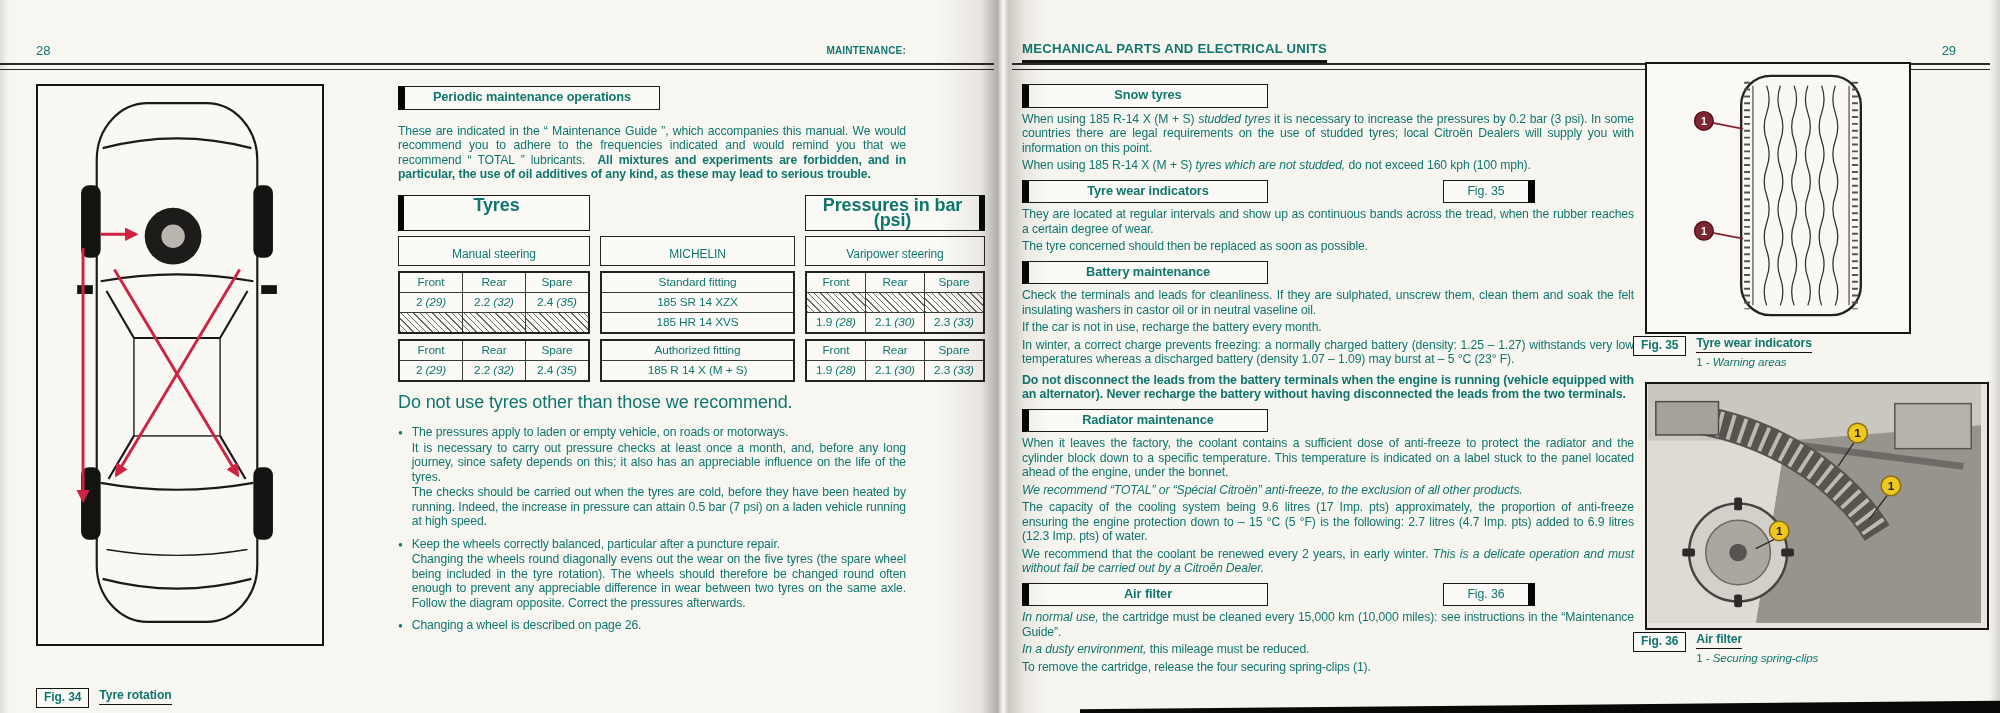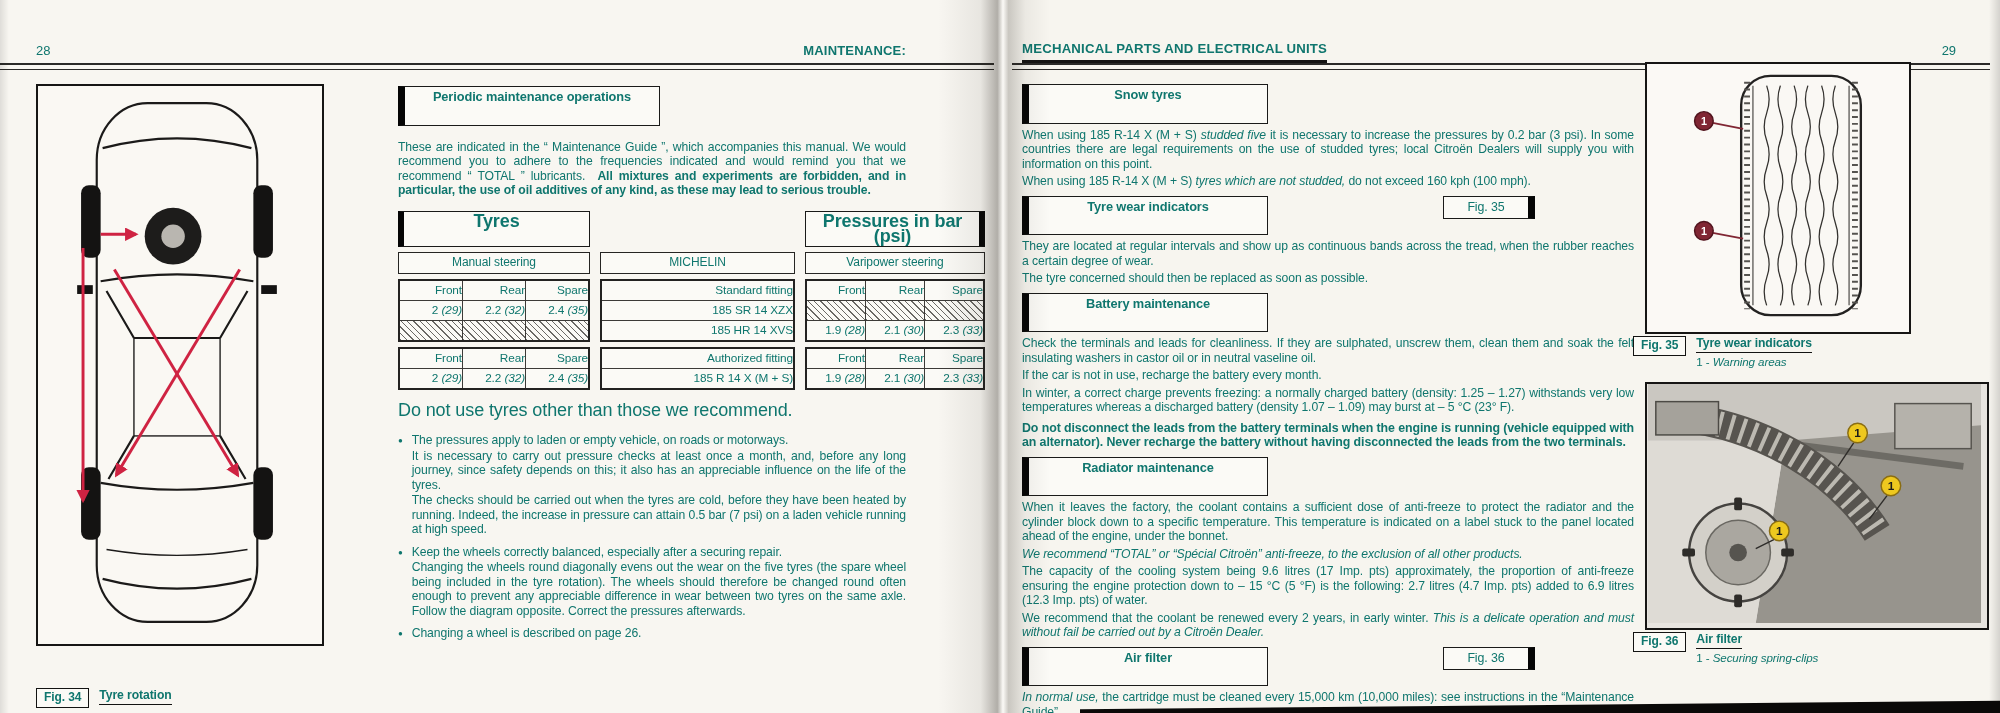--- a/index.html
+++ b/index.html
@@ -6,31 +6,31 @@
   .spread{position:relative;width:2000px;height:713px;overflow:hidden;
           background:#f7f5f0;color:#0f766e;
           font-family:"Liberation Sans","DejaVu Sans",sans-serif;
           font-size:12.2px;line-height:14.5px;letter-spacing:-0.1px;}
   .page{position:absolute;top:0;height:713px;}
   .page-left{left:0;width:1000px;background:#f8f6f1;}
   .page-right{left:1000px;width:1000px;background:#f7f5ef;}
 
   .pageno{position:absolute;top:44px;font-size:13px;}
   .run-head{position:absolute;top:44px;left:398px;width:508px;text-align:right;
-            font-weight:bold;font-size:13px;letter-spacing:0.2px;}
+            font-weight:bold;font-size:10px;letter-spacing:0.2px;}
   .rule-double{position:absolute;top:63px;height:4px;
                border-top:2px solid #2b2a28;border-bottom:1.5px solid #2b2a28;}
   .page-left .rule-double{left:0;width:994px;}
   .page-right .rule-double{left:12px;width:978px;}
   .rp-title{position:absolute;top:42px;left:22px;font-weight:bold;font-size:13.2px;
             letter-spacing:0.2px;border-bottom:3px solid #151413;padding-bottom:3px;}
 
   
   .secbox{border:1.5px solid #1a1a19;border-left:7px solid #050505;background:#fbfaf6;
-          font-weight:bold;font-size:12.8px;text-align:center;padding:3px 6px 20px;}
+          font-weight:bold;font-size:12.8px;text-align:center;padding:3px 6px 4px;}
   .figref{border:1.5px solid #1a1a19;border-right:7px solid #050505;background:#fbfaf6;
           font-size:12.4px;text-align:center;padding:3px 0 4px;width:84px;}
   .sechead{display:flex;justify-content:space-between;align-items:flex-start;width:513px;}
   .sechead .secbox{width:226px;}
 
   
   .diagram-frame{position:absolute;left:36px;top:84px;width:284px;height:558px;
                  border:2.5px solid #161514;background:#faf8f3;}
   .fig34cap{position:absolute;left:36px;top:688px;}
   .leftcol{position:absolute;left:398px;top:86px;width:508px;}
@@ -43,25 +43,25 @@
   .bul .bt p{margin:0 0 1px;text-align:justify;}
 
   
   .ttable{margin-top:13px;width:587px;font-size:11.8px;}
   .trow{display:grid;grid-template-columns:192px 195px 180px;column-gap:10px;margin-top:5px;}
   .trow:first-child{margin-top:0;}
   .hbox{border:1.5px solid #1a1a19;font-weight:bold;font-size:18px;text-align:center;
         padding:2.5px 0 3px;background:#fbfaf6;}
   .hbox.barleft{border-left:6px solid #050505;}
   .hbox.barright{border-right:6px solid #050505;}
-  .sbox{border:1.5px solid #262523;text-align:center;padding:2px 0 3px;font-size:12px;background:#fbfaf6;}
+  .sbox{border:1.5px solid #262523;text-align:center;padding:10px 0 3px;font-size:12px;background:#fbfaf6;}
   .gbox{border:2px solid #232221;background:#fbfaf6;display:flex;flex-direction:column;}
   .grow{display:flex;border-top:1px solid #3c3a37;height:19px;}
   .grow:first-child{border-top:none;}
-  .grow>div{flex:1;border-left:1px solid #3c3a37;text-align:right;line-height:18px;overflow:hidden;}
+  .grow>div{flex:1;border-left:1px solid #3c3a37;text-align:center;line-height:18px;overflow:hidden;}
   .grow>div:first-child{border-left:none;}
   .grow.single>div{border-left:none;}
   .hatchcell{background:repeating-linear-gradient(45deg,rgba(70,68,64,.8) 0 1px,rgba(0,0,0,0) 1px 4.5px);}
   .pv em,.rich i{font-style:italic;}
 
   
   .rightcol{position:absolute;left:22px;top:84px;width:612px;}
   .rsec{margin-bottom:7px;}
   .rsec p{margin:3px 0 0;text-align:justify;}
   .rsec .pfirst{margin-top:4px;}
@@ -256,21 +256,21 @@
         <span class="dot">●</span>
         <div class="bt">
           <p>The pressures apply to laden or empty vehicle, on roads or motorways.</p>
           <p>It is necessary to carry out pressure checks at least once a month, and, before any long journey, since safety depends on this; it also has an appreciable influence on the life of the tyres.</p>
           <p>The checks should be carried out when the tyres are cold, before they have been heated by running.  Indeed, the increase in pressure can attain 0.5 bar (7 psi) on a laden vehicle running at high speed.</p>
         </div>
       </div>
       <div class="bul">
         <span class="dot">●</span>
         <div class="bt">
-          <p>Keep the wheels correctly balanced, especially after a securing repair.</p>
+          <p>Keep the wheels correctly balanced, particular after a puncture repair.</p>
           <p>Changing the wheels round diagonally evens out the wear on the five tyres (the spare wheel being included in the tyre rotation).  The wheels should therefore be changed round often enough to prevent any appreciable difference in wear between two tyres on the same axle.  Follow the diagram opposite.  Correct the pressures afterwards.</p>
         </div>
       </div>
       <div class="bul">
         <span class="dot">●</span>
         <div class="bt">
           <p>Changing a wheel is described on page 26.</p>
         </div>
       </div>
     </div>
@@ -280,21 +280,21 @@
     <div class="rp-title">MECHANICAL PARTS AND ELECTRICAL UNITS</div>
     <div class="pageno" style="right:44px;">29</div>
     <div class="rule-double"></div>
 
     <div class="rightcol">
 
       <div class="rsec">
         <div class="sechead">
           <div class="secbox">Snow tyres</div>
         </div>
-        <p class="pfirst rich">When using 185 R-14 X (M + S) <i>studded five</i> it is necessary to increase the pressures by 0.2 bar (3 psi). In some countries there are legal requirements on the use of studded tyres; local Citroën Dealers will supply you with information on this point.</p>
+        <p class="pfirst rich">When using 185 R-14 X (M + S) <i>studded tyres</i> it is necessary to increase the pressures by 0.2 bar (3 psi). In some countries there are legal requirements on the use of studded tyres; local Citroën Dealers will supply you with information on this point.</p>
         <p class="rich">When using 185 R-14 X (M + S) <i>tyres which are not studded,</i> do not exceed 160 kph (100 mph).</p>
       </div>
 
       <div class="rsec">
         <div class="sechead">
           <div class="secbox">Tyre wear indicators</div>
           <div class="figref">Fig. 35</div>
         </div>
         <p class="pfirst">They are located at regular intervals and show up as continuous bands across the tread, when the rubber reaches a certain degree of wear.</p>
         <p>The tyre concerned should then be replaced as soon as possible.</p>

